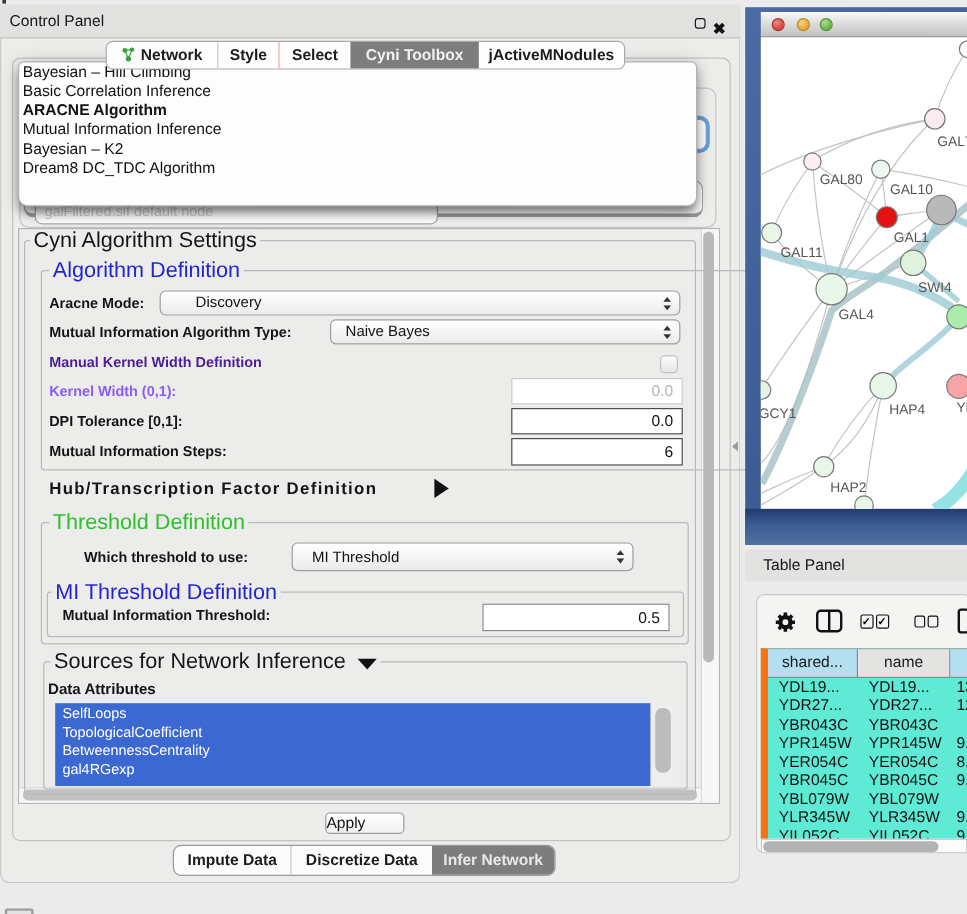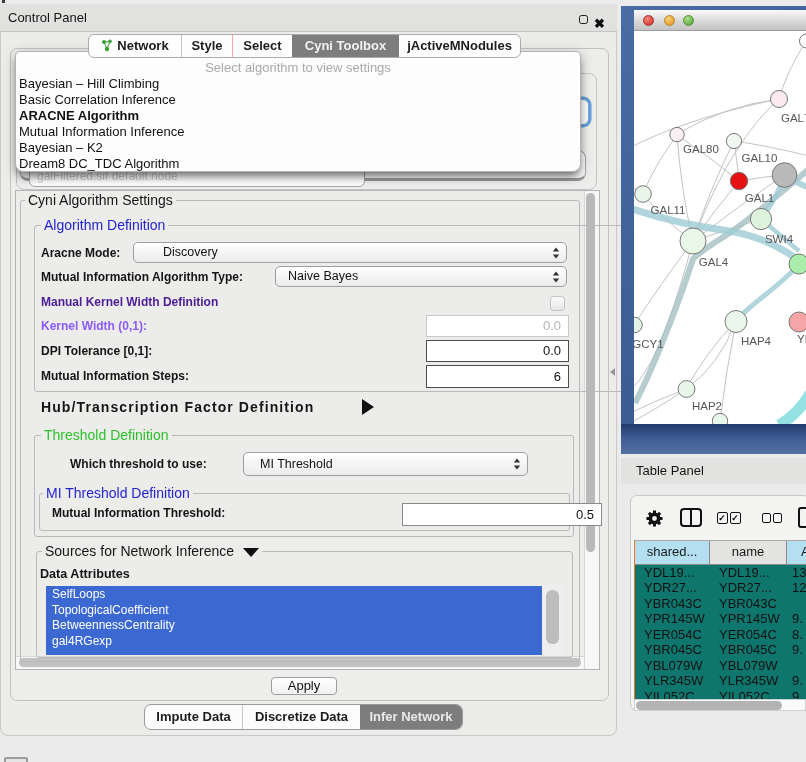--- a/index.html
+++ b/index.html
@@ -1,19 +1,19 @@
 <!DOCTYPE html>
 <html><head><meta charset="utf-8">
 <style>
 html,body{margin:0;padding:0}
 body{width:806px;height:762px;position:relative;overflow:hidden;background:#ebebeb;font-family:"Liberation Sans",sans-serif}
 .abs{position:absolute}
 .lbl{position:absolute;font-size:12px;font-weight:bold;color:#151515;white-space:nowrap}
 .grp{position:absolute;border:1px solid #b9b9b9;border-radius:3px;box-sizing:border-box}
-.leg{position:absolute;top:-8px;background:#ececea;padding:0 3px;font-size:14px;line-height:15px;white-space:nowrap}
+.leg{position:absolute;top:-8px;background:#ececea;padding:0 3px;font-size:18px;line-height:15px;white-space:nowrap}
 .combo{position:absolute;background:linear-gradient(#ffffff,#ebebeb);border:1px solid #9f9f9f;border-radius:5px;box-sizing:border-box;font-size:12.5px;color:#111;white-space:nowrap}
 .combo svg{position:absolute;right:6px;top:50%;margin-top:-6px}
 .fld{position:absolute;background:#fff;border:1.5px solid #4c4c4c;box-sizing:border-box;font-size:13px;text-align:right;padding-right:7px;color:#111}
 .seg{display:inline-block;box-sizing:border-box;text-align:center;font-size:13px;font-weight:bold;color:#1c1c1c;vertical-align:top}
 </style></head>
 <body>
 <div class="abs" style="left:2px;top:0;width:3px;height:3px;background:#3a3a3a"></div>
 
 <div class="abs" style="left:0;top:4px;width:617px;height:732px;background:#ececea;border:1px solid #c9c9c7;border-top:none;border-radius:0 0 8px 8px;box-sizing:border-box"></div>
 <div class="abs" style="left:0;top:4px;width:617px;height:28px;background:#e1e1df;border-bottom:1px solid #c4c4c2;box-sizing:border-box">
@@ -78,41 +78,40 @@
     <div class="leg" style="left:6px;color:#2cc12c">Threshold Definition</div>
   </div>
 <div class="lbl" style="left:70px;top:457px">Which threshold to use:</div>
 <div class="combo" style="left:243px;top:452px;width:285px;height:24px;line-height:22px;padding-left:16px">MI Threshold<svg width="8" height="12" viewBox="0 0 8 12">
       <path d="M4 0.5L7.2 4.5H0.8Z M0.8 7.5H7.2L4 11.5Z" fill="#333"></path>
     </svg></div>
 <div class="grp" style="left:39px;top:493px;width:531px;height:38px">
     <div class="leg" style="left:3px;color:#2424cf">MI Threshold Definition</div>
   </div>
 <div class="lbl" style="left:52px;top:506px">Mutual Information Threshold:</div>
-<div class="fld" style="left:402px;top:503px;width:200px;height:23px;line-height:21px;border-color:#8a8a8a">0.5</div>
+<div class="fld" style="left:402px;top:503px;width:156px;height:23px;line-height:21px;border-color:#8a8a8a">0.5</div>
 
 <div class="grp" style="left:36px;top:551px;width:537px;height:107px">
     <div class="leg" style="left:5px;color:#151515">Sources for Network Inference <span style="display:inline-block;width:0;height:0;border-top:9px solid #111;border-left:8.5px solid transparent;border-right:8.5px solid transparent;vertical-align:-1px;margin-left:5px"></span></div>
   </div>
 <div class="lbl" style="left:40px;top:567px;font-size:12.6px">Data Attributes</div>
 <div class="abs" style="left:543px;top:586px;width:22px;height:69px;background:#eeeeee"></div>
 <div class="abs" style="left:46px;top:586px;width:496px;height:69px;background:#3c68d1;color:#ffffff;font-size:12px;line-height:15.5px;padding:1px 0 0 6px;box-sizing:border-box;overflow:hidden">SelfLoops<br>TopologicalCoefficient<br>BetweennessCentrality<br>gal4RGexp<br>&nbsp;</div>
 <div class="abs" style="left:546px;top:590px;width:13px;height:54px;background:#bcbcbc;border-radius:6px"></div>
 
-<div class="abs" style="left:271px;top:677px;width:66px;height:18px;background:linear-gradient(#ffffff,#f0f0f0);border:1px solid #9e9e9e;border-radius:4px;box-sizing:border-box;text-align:center;font-size:13px;line-height:16px;color:#111">Apply</div>
+<div class="abs" style="left:271px;top:677px;width:66px;height:18px;background:linear-gradient(#ffffff,#f0f0f0);border:1px solid #9e9e9e;border-radius:4px;box-sizing:border-box;font-size:13px;line-height:16px;color:#111">Apply</div>
 
 <div class="abs" style="left:144px;top:704px;height:26px;background:#fcfcfc;border:1px solid #9b9b9b;border-radius:7px;box-sizing:border-box;white-space:nowrap;font-size:0">
  <div class="seg" style="width:97px;line-height:24px">Impute Data</div>
  <div class="seg" style="width:118px;line-height:24px;border-left:1px solid #c6c6c6">Discretize Data</div>
  <div class="seg" style="width:102px;line-height:24px;background:#7d7d7d;color:#e9e9e9;border-radius:0 6px 6px 0">Infer Network</div>
 </div>
 <div class="abs" style="left:4px;top:757px;width:20px;height:10px;border:2px solid #9c9c9c;background:#e4e4e4;border-radius:2px"></div>
 
 <div class="abs" style="left:15px;top:51px;width:566px;height:121px;background:#fdfdfd;border:1px solid #b2b2b2;border-radius:5px 5px 8px 8px;box-sizing:border-box;box-shadow:0 6px 9px -2px rgba(0,0,0,0.5),0 2px 14px rgba(0,0,0,0.18);z-index:50">
- <div style="text-align:center;font-size:13px;color:#a9a9a9;line-height:17px;margin-top:7px">Select algorithm to view settings</div>
  <div style="font-size:13px;color:#111;line-height:16px;padding-left:3px;margin-top:0px">Bayesian – Hill Climbing<br>Basic Correlation Inference<br><b>ARACNE Algorithm</b><br>Mutual Information Inference<br>Bayesian – K2<br>Dream8 DC_TDC Algorithm</div>
 </div>
 
 <div class="abs" style="left:621px;top:6px;width:185px;height:448px;background:linear-gradient(135deg,#4a6ba3,#34548a)"></div>
 <div class="abs" style="left:634px;top:10px;width:172px;height:21px;background:linear-gradient(#fafafa 0%,#d9d9d9 55%,#c3c3c3 100%);border-bottom:1px solid #9e9e9e;box-sizing:border-box"></div>
 <div class="abs" style="left:642.5px;top:14.5px;width:11.5px;height:11.5px;border-radius:50%;background:radial-gradient(circle at 35% 30%,#f08a80,#df4a42 60%,#c03830);border:0.5px solid #a23430;box-sizing:border-box"></div>
 <div class="abs" style="left:663.5px;top:14.5px;width:11.5px;height:11.5px;border-radius:50%;background:radial-gradient(circle at 35% 30%,#f8d080,#ecab3d 60%,#d08c28);border:0.5px solid #b8862a;box-sizing:border-box"></div>
 <div class="abs" style="left:682.5px;top:14.5px;width:11.5px;height:11.5px;border-radius:50%;background:radial-gradient(circle at 35% 30%,#b0e090,#6cb84c 60%,#55963a);border:0.5px solid #579440;box-sizing:border-box"></div>
 <div class="abs" style="left:621px;top:424px;width:185px;height:30px;background:linear-gradient(180deg,#233a6d 0,#3c5c94 45%,#52719f 100%)"></div>
 <svg class="abs" style="left:634px;top:31px;background:#fff" width="172" height="393" viewBox="5 0 172 393">
@@ -200,21 +199,21 @@
     <circle cx="9.5" cy="9.5" r="2.4" fill="#f4f4f2"></circle>
   </svg>
 <div class="abs" style="left:680px;top:508px;width:22px;height:19px;border:2.5px solid #111;border-radius:4px;box-sizing:border-box"></div>
 <div class="abs" style="left:689.8px;top:510px;width:2.5px;height:15px;background:#111"></div>
 <div class="abs" style="left:716.5px;top:512px;width:11px;height:12px;border:1.5px solid #111;border-radius:2px;box-sizing:border-box;font-size:9px;font-weight:bold;line-height:10px;text-align:center">✓</div>
 <div class="abs" style="left:729.5px;top:512px;width:11px;height:12px;border:1.5px solid #111;border-radius:2px;box-sizing:border-box;font-size:9px;font-weight:bold;line-height:10px;text-align:center">✓</div>
 <div class="abs" style="left:761.5px;top:513px;width:9px;height:10px;border:1.5px solid #111;border-radius:2px;box-sizing:border-box"></div>
 <div class="abs" style="left:772.5px;top:513px;width:9px;height:10px;border:1.5px solid #111;border-radius:2px;box-sizing:border-box"></div>
 <div class="abs" style="left:798px;top:507px;width:12px;height:21px;border:2px solid #111;border-radius:3px;box-sizing:border-box;background:#f4f4f2"></div>
 
-<div class="abs" style="left:634px;top:540px;width:172px;height:159px;background:#0f766e;border-left:1px solid #f97316;border-top:1px solid #a9a9a9;box-sizing:border-box;overflow:hidden">
+<div class="abs" style="left:634px;top:540px;width:172px;height:159px;background:#5eead4;border-left:6px solid #f97316;border-top:1px solid #a9a9a9;box-sizing:border-box;overflow:hidden">
  <div class="abs" style="left:0;top:0;width:75px;height:23.5px;background:#b3dff0;border-right:1px solid #8a8a8a;border-bottom:1px solid #8a8a8a;box-sizing:border-box;text-align:center;font-size:13px;line-height:21px;color:#1a1a1a">shared...</div>
  <div class="abs" style="left:75px;top:0;width:77px;height:23.5px;background:#e3e3e1;border-right:1px solid #8a8a8a;border-bottom:1px solid #8a8a8a;box-sizing:border-box;text-align:center;font-size:13px;line-height:21px;color:#1a1a1a">name</div>
  <div class="abs" style="left:152px;top:0;width:25px;height:23.5px;background:#b3dff0;border-bottom:1px solid #8a8a8a;box-sizing:border-box;font-size:13px;line-height:21px;color:#1a1a1a;padding-left:14px">Av</div>
  <div class="abs" style="left:0;top:23.5px;font-size:13px;color:#111;line-height:15.57px;white-space:nowrap;width:200px">
   <div><span style="display:inline-block;width:75px;padding-left:9px;box-sizing:border-box">YDL19...</span><span style="display:inline-block;width:74px;padding-left:9px;box-sizing:border-box">YDL19...</span><span style="padding-left:8px">13</span></div>
   <div><span style="display:inline-block;width:75px;padding-left:9px;box-sizing:border-box">YDR27...</span><span style="display:inline-block;width:74px;padding-left:9px;box-sizing:border-box">YDR27...</span><span style="padding-left:8px">12</span></div>
   <div><span style="display:inline-block;width:75px;padding-left:9px;box-sizing:border-box">YBR043C</span><span style="display:inline-block;width:74px;padding-left:9px;box-sizing:border-box">YBR043C</span><span></span></div>
   <div><span style="display:inline-block;width:75px;padding-left:9px;box-sizing:border-box">YPR145W</span><span style="display:inline-block;width:74px;padding-left:9px;box-sizing:border-box">YPR145W</span><span style="padding-left:8px">9.</span></div>
   <div><span style="display:inline-block;width:75px;padding-left:9px;box-sizing:border-box">YER054C</span><span style="display:inline-block;width:74px;padding-left:9px;box-sizing:border-box">YER054C</span><span style="padding-left:8px">8.</span></div>
   <div><span style="display:inline-block;width:75px;padding-left:9px;box-sizing:border-box">YBR045C</span><span style="display:inline-block;width:74px;padding-left:9px;box-sizing:border-box">YBR045C</span><span style="padding-left:8px">9.</span></div>

